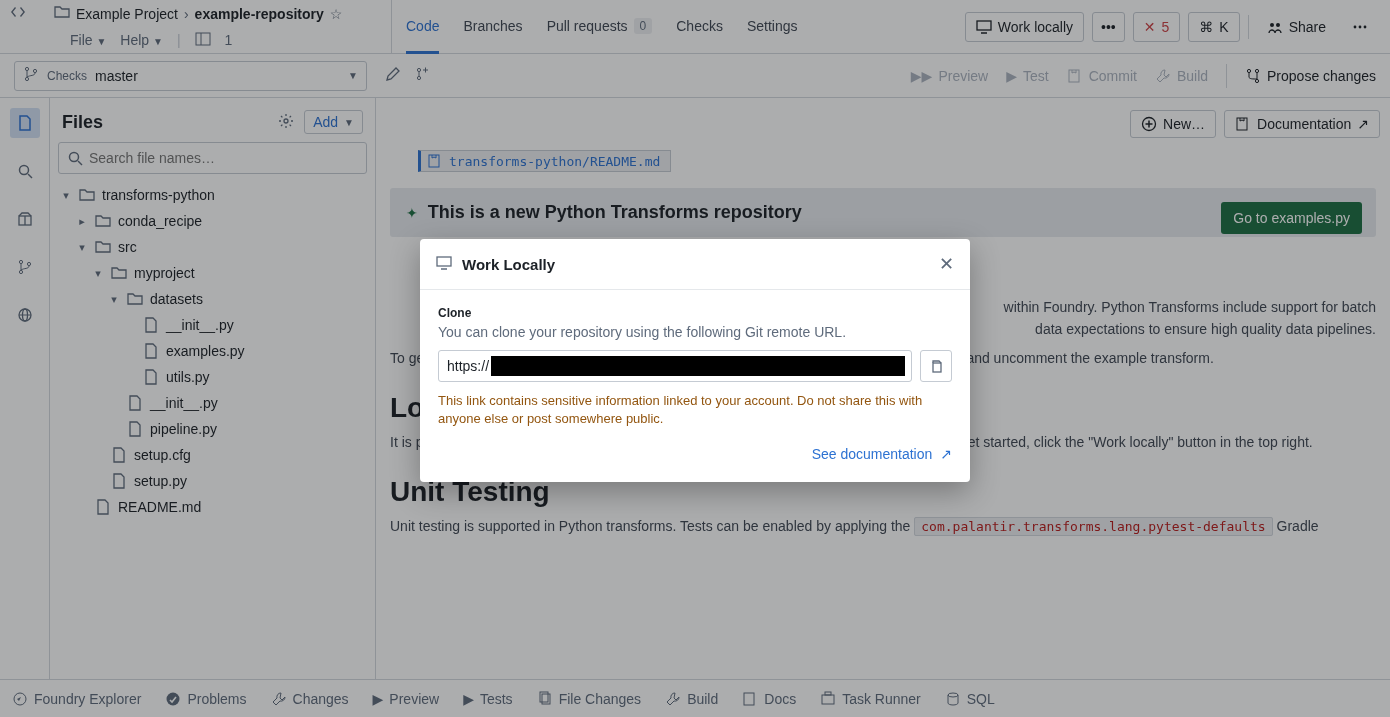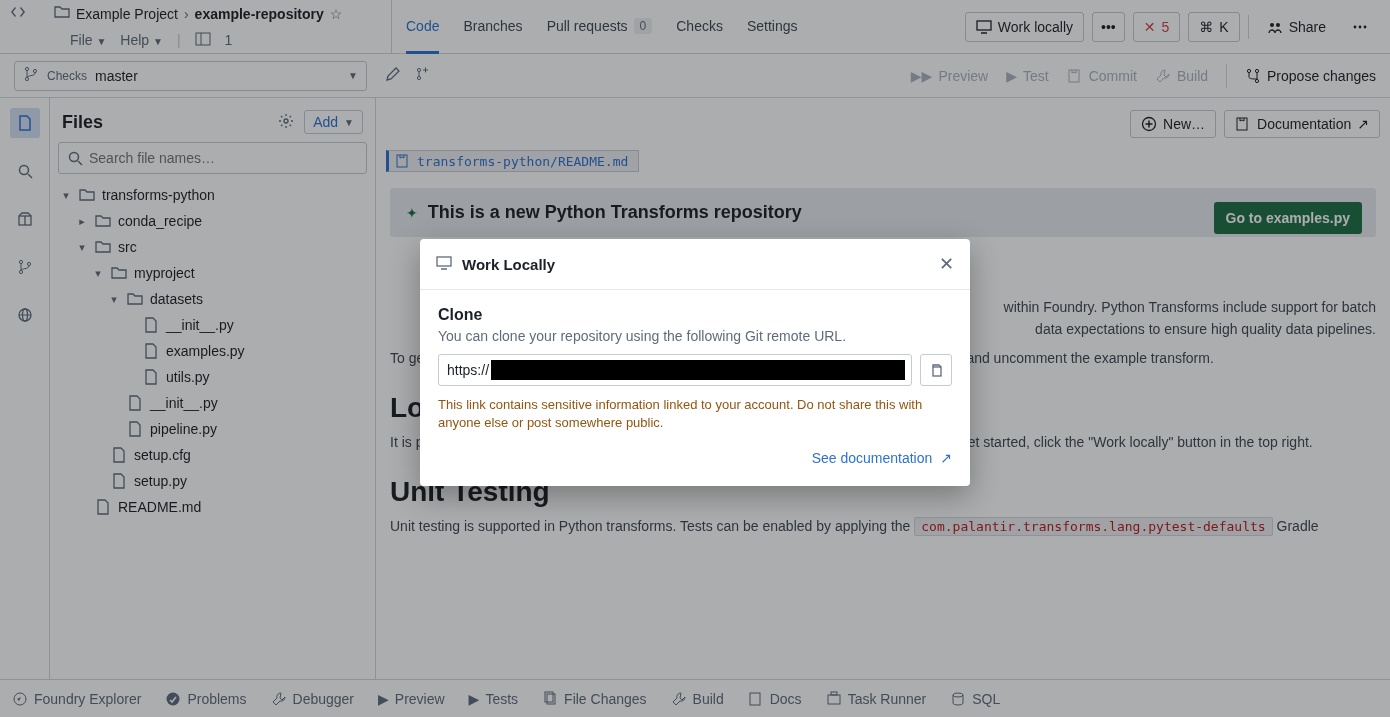--- a/index.html
+++ b/index.html
@@ -68,43 +68,43 @@
 .indent-1 { padding-left: 26px; }
 .indent-2 { padding-left: 42px; }
 .indent-3 { padding-left: 58px; }
 .indent-4 { padding-left: 74px; }
 
 .content { flex: 1; display: flex; flex-direction: column; min-width: 0; }
 .content-toolbar { height: 52px; display: flex; align-items: center; justify-content: flex-end; padding: 0 10px; gap: 8px; }
 .content-toolbar .btn { height: 28px; }
 
 .filetab-row { padding-left: 10px; }
-.filetab { display: inline-flex; align-items: center; gap: 6px; border: 1px solid #c5cbd3; border-left: 3px solid #2d72d2; background: #edeff2; padding: 2px 10px 2px 6px; font-family: ui-monospace, Menlo, Consolas, monospace; font-size: 13px; color: #2d72d2; }
+.filetab { display: inline-flex; align-items: center; gap: 6px; border: 1px solid #c5cbd3; border-left: 3px solid #2d72d2; background: #edeff2; padding: 2px 10px 2px 6px; font-family: ui-monospace, Menlo, Consolas, monospace; font-size: 13px; color: #2d72d2; margin-left: 32px; }
 
 .readme { padding: 16px 14px 40px; overflow: auto; flex: 1; }
 .banner { background: #e7eaee; border-radius: 3px; padding: 14px 16px; display: flex; align-items: center; gap: 10px; margin-bottom: 28px; position: relative; }
-.banner .go-btn { position: absolute; right: 14px; top: 14px; background: #1c6e42; color: #fff; border: none; border-radius: 3px; padding: 8px 12px; font-size: 14px; cursor: pointer; font-weight: bold; }
+.banner .go-btn { position: absolute; right: 14px; top: 14px; background: #1c6e42; color: #fff; border: none; border-radius: 3px; padding: 8px 12px; font-size: 14px; cursor: pointer; }
 
 .readme p { margin: 8px 0; line-height: 1.55; color: #404854; }
 .readme h2 { font-size: 28px; font-weight: 700; margin: 22px 0 8px; color: #1c2127; }
 .code { font-family: ui-monospace, Menlo, Consolas, monospace; font-size: 13px; background: #edeff2; border: 1px solid #d3d8de; border-radius: 2px; padding: 1px 6px; color: #2d72d2; }
 .code.gray { color: #b91c1c; }
 
 
 .bottombar { height: 38px; border-top: 1px solid #d3d8de; display: flex; align-items: center; padding: 0 12px; gap: 24px; color: #5f6b7c; font-size: 14px; }
 .bottombar .bitem { display: inline-flex; align-items: center; gap: 6px; cursor: pointer; }
 
 
 .overlay { position: absolute; inset: 0; background: rgba(17,20,24,0.35); display: flex; align-items: flex-start; justify-content: center; }
 .modal { width: 550px; margin-top: 239px; background: #fff; border-radius: 4px; box-shadow: 0 10px 30px rgba(0,0,0,.3); }
 .modal-head { display: flex; align-items: center; padding: 14px 16px; border-bottom: 1px solid #e5e8eb; gap: 10px; }
 .modal-head h4 { font-size: 15px; font-weight: 700; }
 .modal-head .close { margin-left: auto; color: #5f6b7c; cursor: pointer; font-size: 18px; }
 .modal-body { padding: 16px 18px 20px; }
-.modal-body h5 { font-size: 16px; font-weight: 700; margin-bottom: 4px; }
+.modal-body h5 { font-size: 12px; font-weight: 700; margin-bottom: 4px; }
 .modal-body .hint { color: #5f6b7c; margin-bottom: 10px; }
 .clone-row { display: flex; gap: 8px; align-items: center; }
 .clone-input { flex: 1; border: 1px solid #c5cbd3; border-radius: 3px; height: 32px; display: flex; align-items: center; padding: 0 6px 0 8px; overflow: hidden; }
 .clone-input .redact { background: #000; height: 20px; flex: 1; margin-left: 2px; }
 .clip-btn { width: 32px; height: 32px; border: 1px solid #c5cbd3; border-radius: 3px; display: flex; align-items: center; justify-content: center; color: #5f6b7c; cursor: pointer; }
 .warn { color: #935610; font-size: 13px; margin-top: 10px; line-height: 1.4; }
 .modal-foot { text-align: right; margin-top: 18px; }
 .doclink { color: #2d72d2; display: inline-flex; align-items: center; gap: 8px; }
 
 svg { width: 16px; height: 16px; fill: currentColor; }
@@ -466,21 +466,21 @@
         <svg viewBox="0 0 16 16">
           <circle cx="8" cy="8" r="6.5" fill="currentColor"></circle>
           <path d="M5 9l2 2 4-5" stroke="#fff" stroke-width="1.6" fill="none"></path>
         </svg>
         <span>Problems</span>
       </span>
     <span class="bitem">
         <svg viewBox="0 0 16 16">
           <path d="M10 2a4 4 0 00-4 5L2 11l3 3 4-4a4 4 0 005-4l-3 3-2-2z" fill="none" stroke="currentColor"></path>
         </svg>
-        <span>Debugger</span>
+        <span>Changes</span>
       </span>
     <span class="bitem">▶ <span>Preview</span></span>
     <span class="bitem">▶ <span>Tests</span></span>
     <span class="bitem">
         <svg viewBox="0 0 16 16">
           <rect x="3" y="1" width="8" height="10" fill="none" stroke="currentColor"></rect>
           <rect x="5" y="3" width="8" height="10" fill="none" stroke="currentColor"></rect>
         </svg>
         <span>File Changes</span>
       </span>

